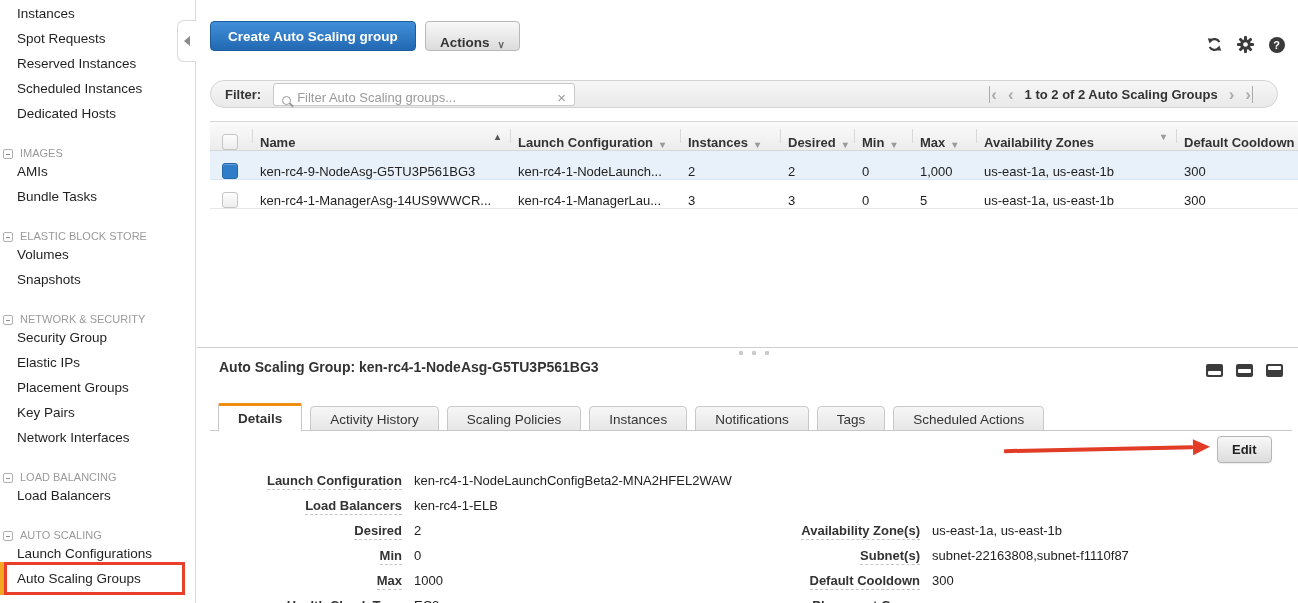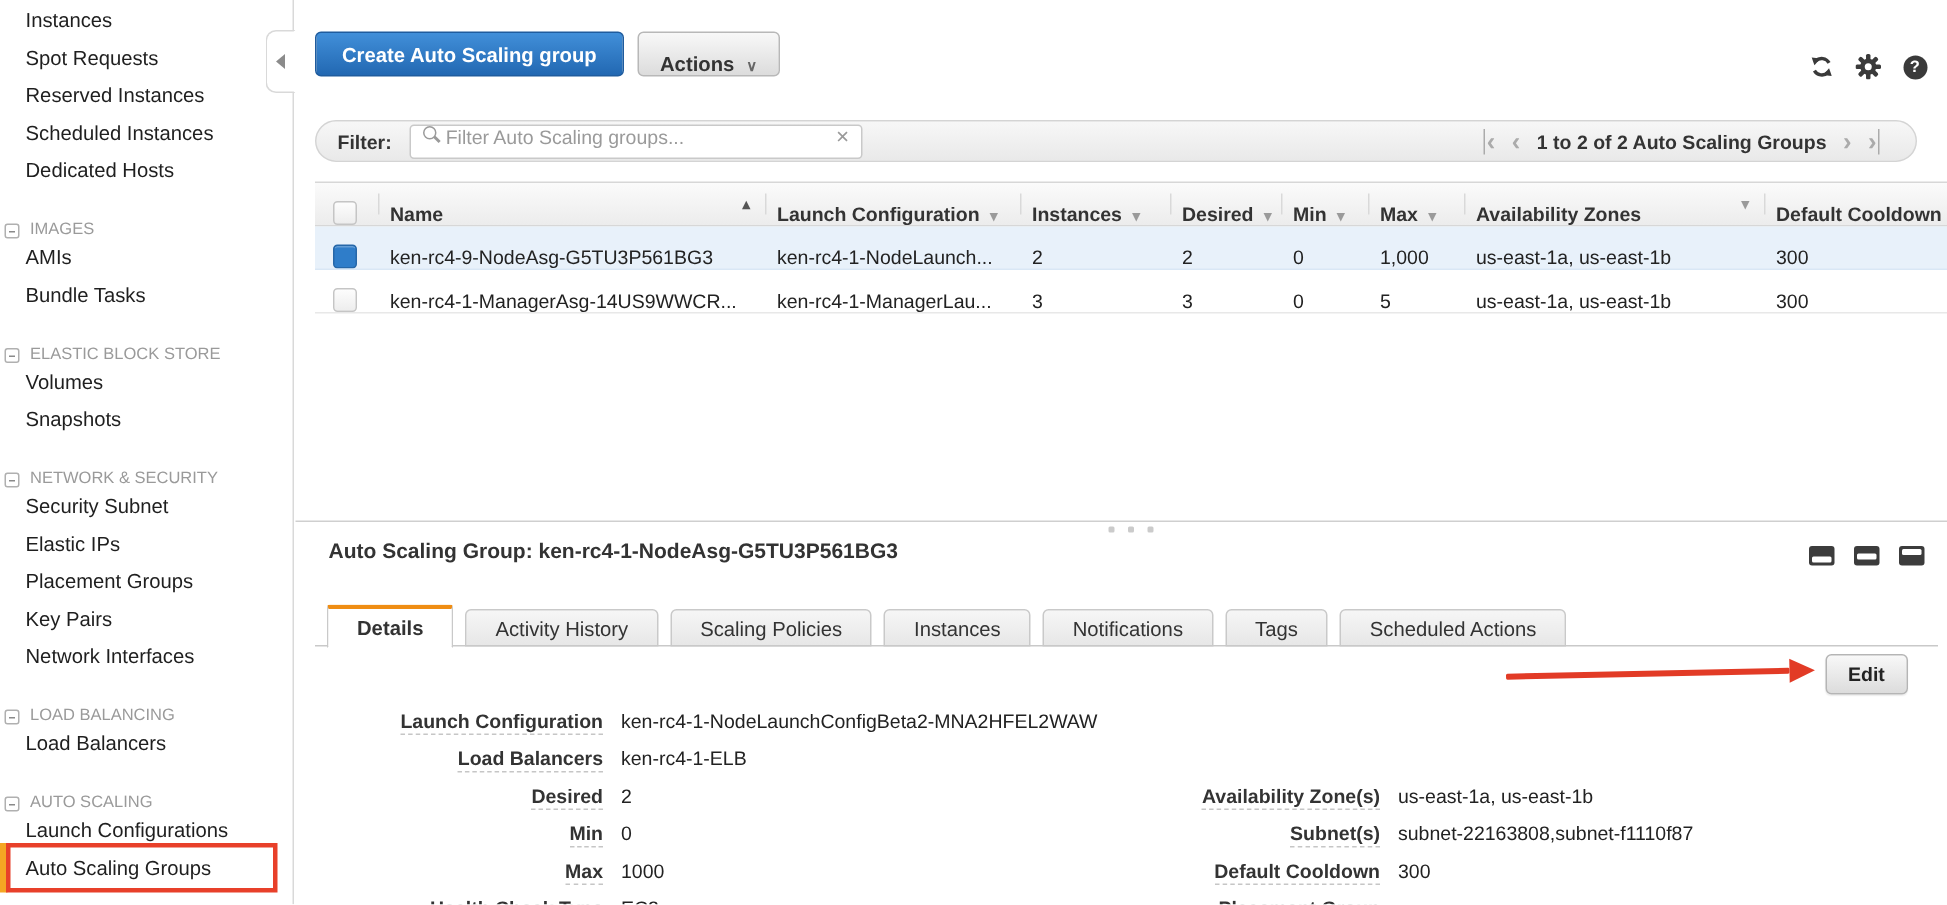--- a/index.html
+++ b/index.html
@@ -22,21 +22,21 @@
   .btn-create { position:absolute; left:210px; top:21px; height:30px; padding:0 17px; background:linear-gradient(#418fd9,#2268b2); border:1px solid #1f5c9e; border-radius:4px; color:#fff; font-weight:bold; font-size:13.5px; font-family:inherit; cursor:pointer; }
   .btn-actions { position:absolute; left:425px; top:21px; height:30px; padding:0 14px; background:linear-gradient(#f8f8f8,#dcdcdc); border:1px solid #b8b8b8; border-radius:4px; color:#333; font-weight:bold; font-size:13.5px; font-family:inherit; cursor:pointer; display:flex; align-items:flex-end; gap:8px; }
   .actions-caret { color:#666; font-size:10px; font-weight:bold; }
   .top-icons { position:absolute; right:13px; top:36px; display:flex; align-items:center; gap:14px; }
   .icon-btn { width:17px; height:17px; display:flex; align-items:center; justify-content:center; cursor:pointer; }
   .help-circle { width:16px; height:16px; border-radius:50%; background:#3a3a3a; color:#fff; font-size:11px; font-weight:bold; display:flex; align-items:center; justify-content:center; }
 
   
   .filter-bar { position:absolute; left:210px; top:80px; right:20px; height:28px; background:linear-gradient(#f7f7f7,#e9e9e9); border:1px solid #d4d4d4; border-radius:14px; display:flex; align-items:center; }
   .filter-label { margin-left:14px; font-weight:bold; font-size:13px; color:#333; }
-  .filter-input-wrap { position:relative; margin-left:12px; width:302px; height:23px; background:#fff; border:1px solid #c9c9c9; border-radius:3px; display:flex; align-items:flex-start; }
+  .filter-input-wrap { position:relative; margin-left:12px; width:302px; height:23px; background:#fff; border:1px solid #c9c9c9; border-radius:3px; display:flex; align-items:flex-end; }
   .icon-search { width:9px; height:9px; border:1.5px solid #9a9a9a; border-radius:50%; position:relative; margin:0 6px 0 8px; flex:0 0 auto; }
   .icon-search::after { content:""; position:absolute; width:5px; height:1.5px; background:#9a9a9a; transform:rotate(45deg); right:-4px; bottom:-2px; }
   .filter-input { flex:1; border:none; outline:none; font-size:13px; color:#555; font-family:inherit; background:transparent; }
   .filter-input::placeholder { color:#9a9a9a; }
   .clear-x { color:#9a9a9a; font-size:15px; padding:0 8px; cursor:pointer; line-height:1; }
   .pagination { margin-left:auto; display:flex; align-items:center; gap:11px; padding-right:24px; }
   .pg-nav { color:#ababab; font-size:17px; line-height:1; cursor:pointer; font-weight:bold; }
   .pg-first { border-left:1px solid #ababab; padding-left:1px; }
   .pg-last { border-right:1px solid #ababab; padding-right:1px; }
   .pg-label { font-weight:bold; font-size:13px; color:#333; }
@@ -114,21 +114,21 @@
       <span class="minus-box"></span>
       <span>ELASTIC BLOCK STORE</span>
     </div>
     <div class="side-item">Volumes</div>
     <div class="side-item">Snapshots</div>
 
     <div class="side-section">
       <span class="minus-box"></span>
       <span>NETWORK &amp; SECURITY</span>
     </div>
-    <div class="side-item">Security Subnet</div>
+    <div class="side-item">Security Group</div>
     <div class="side-item">Elastic IPs</div>
     <div class="side-item">Placement Groups</div>
     <div class="side-item">Key Pairs</div>
     <div class="side-item">Network Interfaces</div>
 
     <div class="side-section">
       <span class="minus-box"></span>
       <span>LOAD BALANCING</span>
     </div>
     <div class="side-item">Load Balancers</div>

